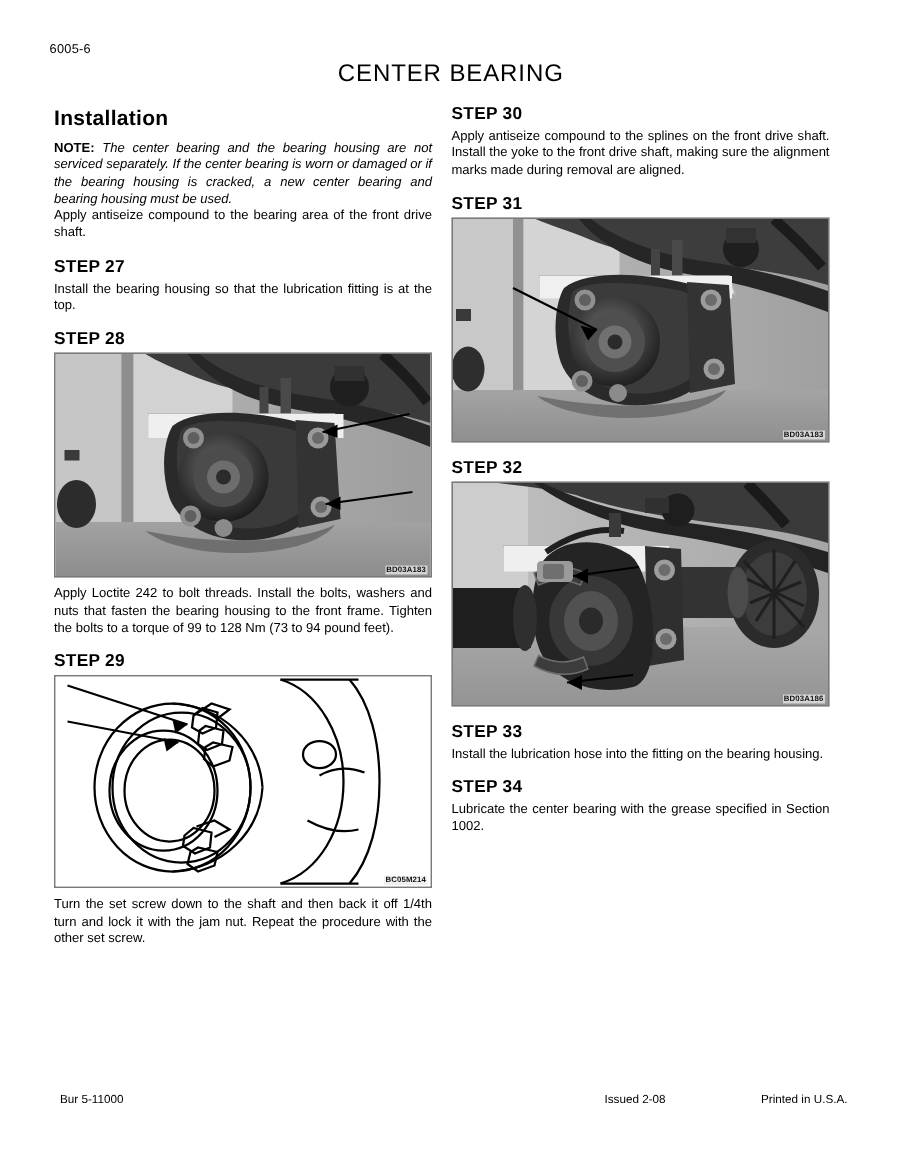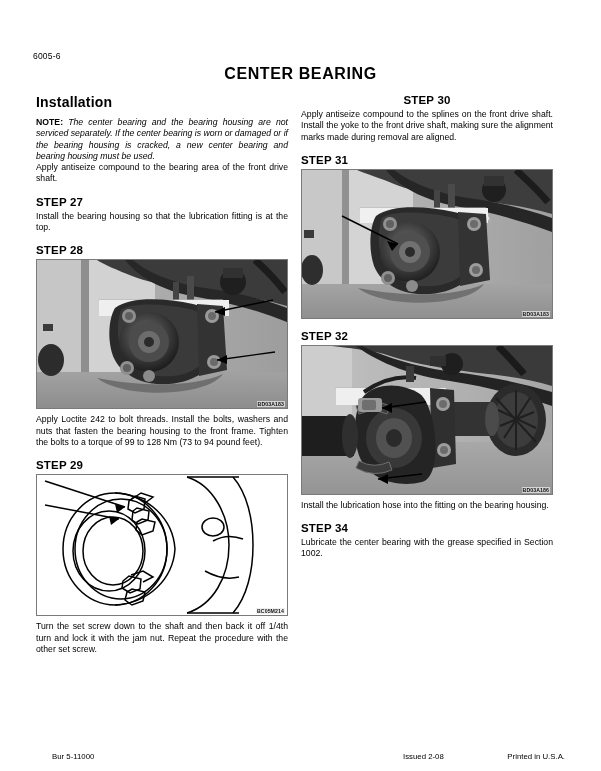--- a/index.html
+++ b/index.html
@@ -12,39 +12,38 @@
     height: 771px;
     position: relative;
     font-family: "Liberation Sans", sans-serif;
     color: #000000;
     overflow: hidden;
   }
   .page {
     position: absolute;
     inset: 0;
     background: #fff;
-    margin-top: 24px;
   }
 
   
   .page-num {
     position: absolute;
     left: 33px;
     top: 27px;
     font-size: 8.5px;
     letter-spacing: .2px;
   }
   .doc-title {
     position: absolute;
     left: 0;
     right: 0;
     top: 41px;
     text-align: center;
     font-size: 16px;
-    font-weight: bold;
+    font-weight: normal;
     letter-spacing: .6px;
   }
 
   
   .col {
     position: absolute;
     top: 70px;
     width: 252px;
   }
   .col-left  { left: 36px; }
@@ -55,21 +54,21 @@
     font-weight: bold;
     margin: 0 0 7px 0;
     letter-spacing: .2px;
   }
   .step-head {
     font-size: 11.5px;
     font-weight: bold;
     margin: 11px 0 3px 0;
     letter-spacing: .2px;
   }
-  .step-head.first { margin-top: 0; text-align: center; }
+  .step-head.first { margin-top: 0; }
 
   .body-text {
     font-size: 8.7px;
     line-height: 11.3px;
     text-align: justify;
     margin: 0 0 2px 0;
   }
   .note-text {
     font-size: 8.7px;
     line-height: 11.3px;
@@ -105,21 +104,21 @@
   .figure svg { display: block; }
 
   
   .footer {
     position: absolute;
     left: 36px;
     right: 36px;
     top: 728px;
     font-size: 7.8px;
   }
-  .footer .f-left  { position: absolute; left: 16px;   top: 0; }
+  .footer .f-left  { position: absolute; left: 4px;   top: 0; }
   .footer .f-mid   { position: absolute; left: 367px; top: 0; }
   .footer .f-right { position: absolute; right: 0;  top: 0; }
 </style>
 </head>
 <body>
 
 <div class="page">
 
   <div class="page-num">6005-6</div>
   <div class="doc-title">CENTER BEARING</div>
@@ -384,20 +383,21 @@
         <polygon points="80,62 90,57 90,67" fill="#000"></polygon>
         <g stroke="#000" stroke-width="1.4" fill="none">
           <path d="M120 128 L76 133"></path>
         </g>
         <polygon points="76,133 86,128 86,138" fill="#000"></polygon>
       </svg>
       <span class="fig-id">BD03A186</span>
     </div>
 
 
+    <div class="step-head">STEP 33</div>
     <p class="body-text">Install the lubrication hose into the fitting on the bearing housing.</p>
 
     <div class="step-head">STEP 34</div>
     <p class="body-text">Lubricate the center bearing with the grease specified in Section 1002.</p>
   </div>
 
   <div class="footer">
     <span class="f-left">Bur 5-11000</span>
     <span class="f-mid">Issued  2-08</span>
     <span class="f-right">Printed in U.S.A.</span>

